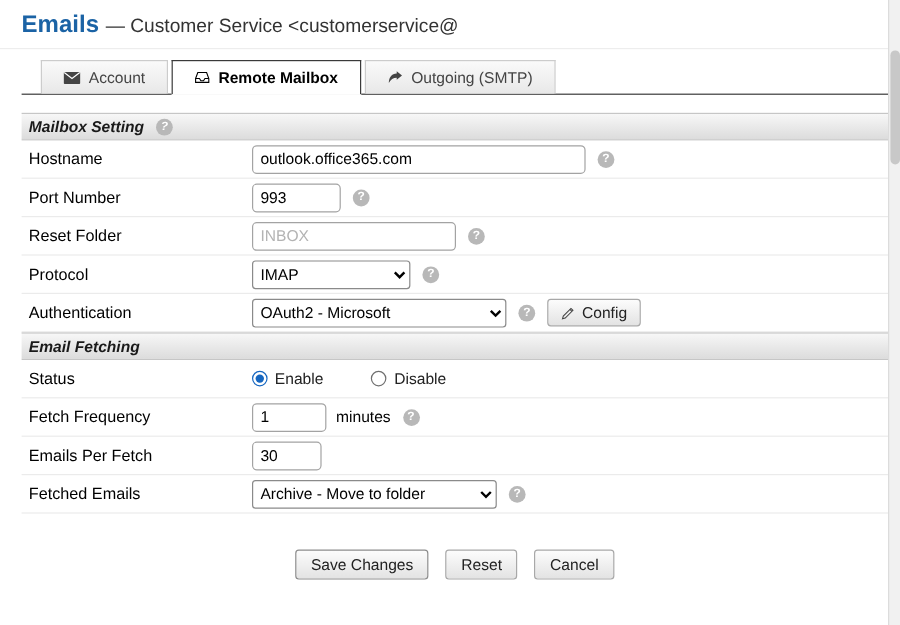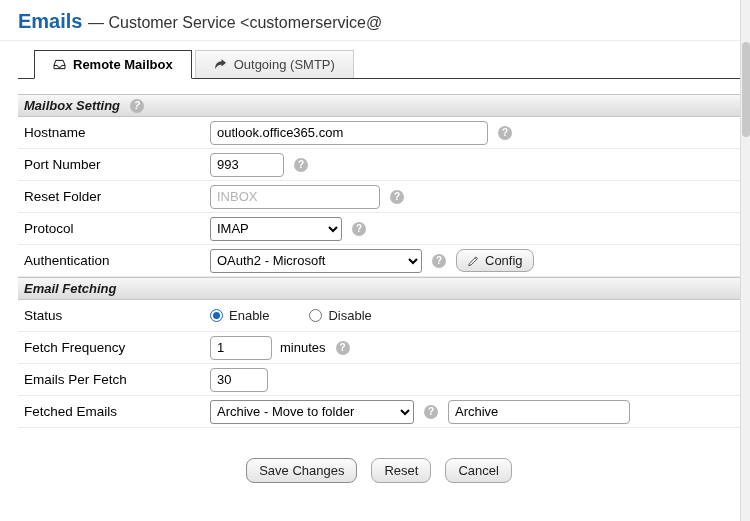--- a/index.html
+++ b/index.html
@@ -84,21 +84,21 @@
     font-size: 10px; font-weight: 700;
     margin-left: 10px;
     cursor: default;
     user-select: none;
   }
 
   .btn {
     display: inline-flex; align-items: center; gap: 6px;
     padding: 4px 12px;
     font-size: 13px; font-family: inherit; color: #222;
-    border: 1px solid #a8a8a8; border-radius: 8px;
+    border: 1px solid #a8a8a8; border-radius: 3px;
     background: linear-gradient(#fcfcfc, #e3e3e3);
     cursor: pointer;
   }
   .btn.config { margin-left: 10px; padding: 3px 10px; }
   .btn.primary { border-color: #8c8c8c; }
 
   .radio-opt { display: inline-flex; align-items: center; gap: 6px; cursor: pointer; }
   .radio-opt + .radio-opt { margin-left: 40px; }
   .radio {
     width: 13px; height: 13px; flex: none;
@@ -131,20 +131,27 @@
 <body>
 
 <div class="header">
   <h1>
     <span class="page-title">Emails</span>
     <span class="page-subtitle">— Customer Service &lt;customerservice@</span>
   </h1>
 </div>
 
 <div class="tabs">
+  <div class="tab">
+    <svg width="14" height="10" viewBox="0 0 14 10">
+        <rect width="14" height="10" rx="1" fill="currentColor"></rect>
+        <path d="M0.5 0.5 L7 5.5 L13.5 0.5" stroke="#fff" fill="none"></path>
+      </svg>
+    <span>Account</span>
+  </div>
   <div class="tab active">
     <svg width="13" height="11" viewBox="0 0 14 12" fill="none" stroke="currentColor">
         <path d="M1 7 L3 1.5 H11 L13 7 V10.5 H1 Z"></path>
         <path d="M1 7 H4.5 L5.8 9 H8.2 L9.5 7 H13"></path>
       </svg>
     <span>Remote Mailbox</span>
   </div>
   <div class="tab">
     <svg width="13" height="11" viewBox="0 0 14 12">
         <path d="M13 4.2 L8.2 0.3 V2.4 C3.6 2.6 1.2 5.8 1 11 C2.8 7.8 5 6.4 8.2 6.3 V8.2 Z" fill="currentColor"></path>
@@ -245,21 +252,20 @@
     </div>
   </div>
 
   <div class="row">
     <div class="label">Fetched Emails</div>
     <div class="control">
       <select style="width:204px">
         <option>Archive - Move to folder</option>
       </select>
       <span class="help">?</span>
-      <input class="text" style="width: 182px; margin-left: 10px;" value="Archive">
     </div>
   </div>
 
 </div>
 
 <div class="actions">
   <button class="btn primary">Save Changes</button>
   <button class="btn">Reset</button>
   <button class="btn">Cancel</button>
 </div>

